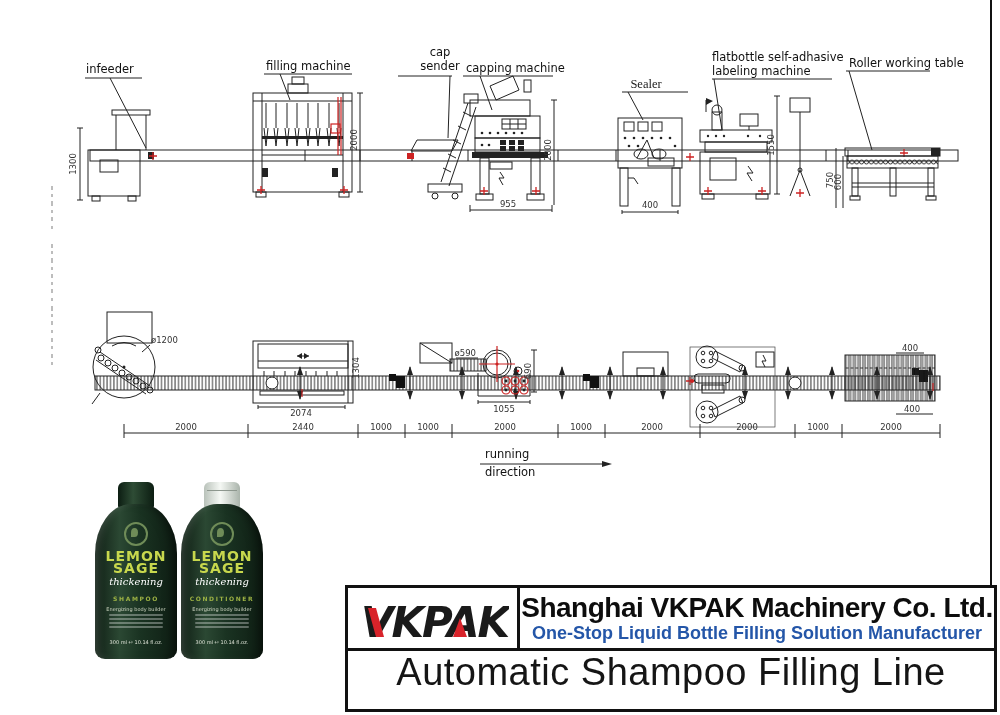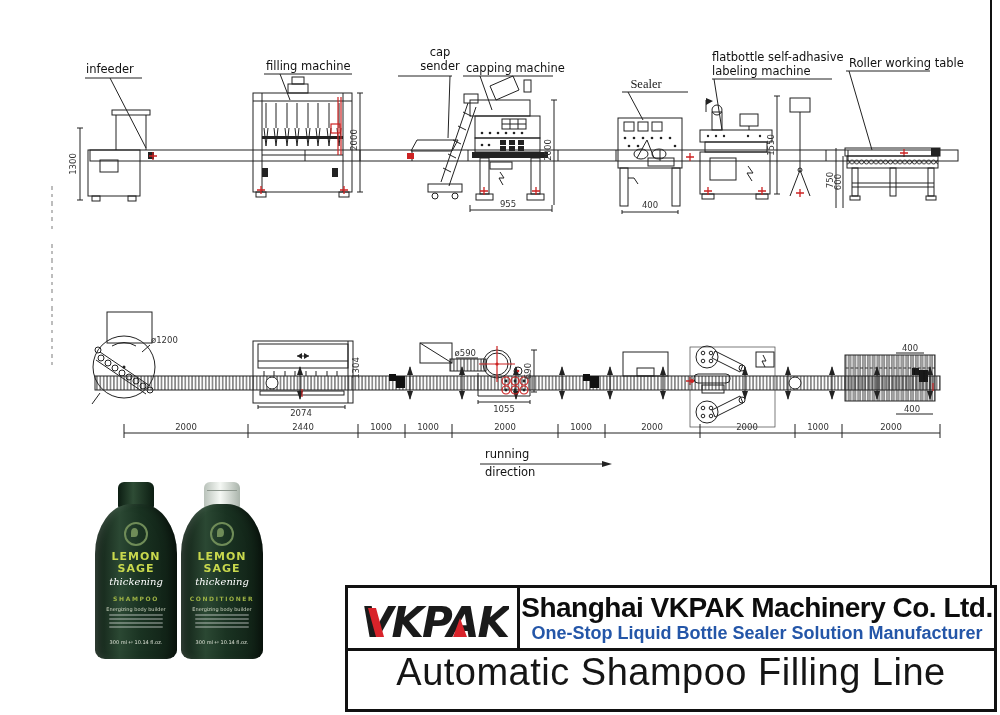--- a/index.html
+++ b/index.html
@@ -26,21 +26,21 @@
   .bbody{position:absolute;top:22px;left:0;width:100%;height:155px;
       background:linear-gradient(90deg,#101f15,#2b4833 30%,#1a3322 55%,#0e1d13);
       border-radius:36px 36px 10px 10px / 50px 50px 9px 9px;
       box-shadow:inset 6px 0 10px -5px rgba(255,255,255,.22),inset -8px 0 12px -6px rgba(0,0,0,.6);}
   .blabel{position:absolute;top:40px;left:7px;right:7px;bottom:14px;display:flex;
       flex-direction:column;align-items:center;text-align:center;}
   .ring{width:20px;height:20px;border:2px solid #6f8c58;border-radius:50%;margin-bottom:5px;
       position:relative;}
   .ring::after{content:"";position:absolute;left:5px;top:4px;width:7px;height:9px;
       background:#6f8c58;border-radius:50% 50% 50% 0;}
-  .bname{font-weight:bold;font-size:11px;line-height:11.5px;color:#c8d84d;letter-spacing:1px;}
+  .bname{font-weight:bold;font-size:14px;line-height:11.5px;color:#c8d84d;letter-spacing:1px;}
   .bscript{font-family:"DejaVu Serif",serif;font-style:italic;font-size:10px;color:#fff;margin:2px 0 8px;}
   .btype{font-size:6px;letter-spacing:1.6px;color:#9db244;font-weight:bold;}
   .bdesc{font-size:5px;color:#cfd6c2;margin-top:4px;}
   .tline{width:80%;height:2px;background:rgba(255,255,255,.32);margin-top:2px;border-radius:1px;}
   .bsize{margin-top:auto;font-size:5px;color:#dfe5d8;}
 
   
   .tblock{position:absolute;left:345px;top:585px;width:652px;height:127px;border:3px solid #111;
       box-sizing:border-box;background:#fff;}
   .trow1{display:flex;height:63px;border-bottom:3px solid #111;box-sizing:border-box;}
@@ -484,21 +484,21 @@
   <div class="trow1">
     <div class="logocell">
       <svg width="152" height="52" viewBox="0 0 152 52">
         <text x="4" y="45" font-family="Liberation Sans, sans-serif" font-style="italic" font-weight="bold" font-size="42" letter-spacing="-2" fill="#1d3f9e">VKPAK</text>
         <polygon points="11,16 19,16 27,45 19,45" fill="#d8232a"></polygon>
         <polygon points="96,45 103,26 110,45" fill="#d8232a"></polygon>
       </svg>
     </div>
     <div class="infocell">
       <div class="company">Shanghai VKPAK Machinery Co. Ltd.</div>
-      <div class="tagline">One-Stop Liquid Bottle Sealer Solution Manufacturer</div>
+      <div class="tagline">One-Stop Liquid Bottle Filling Solution Manufacturer</div>
     </div>
   </div>
   <div class="trow2">
     <div class="ptitle">Automatic Shampoo Filling Line</div>
   </div>
 </div>
 
 </div>
 
 </body></html>

